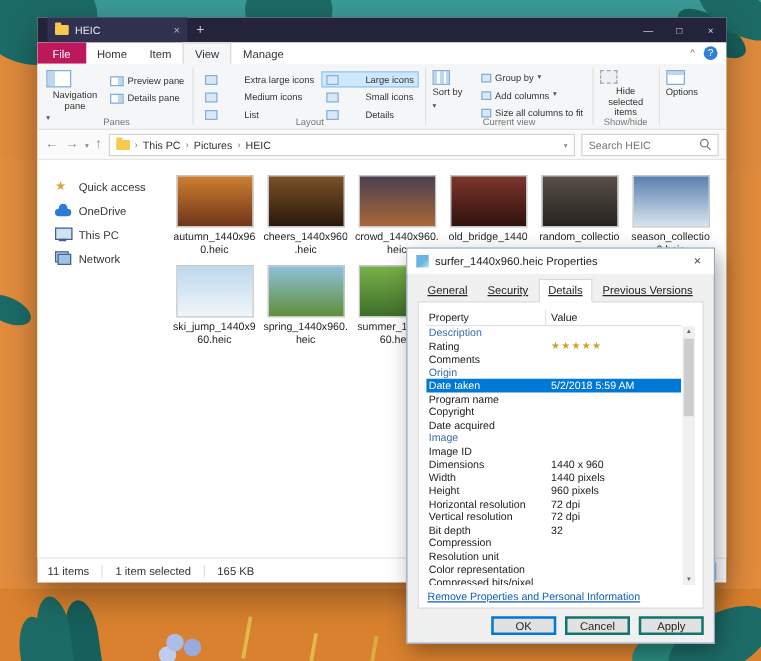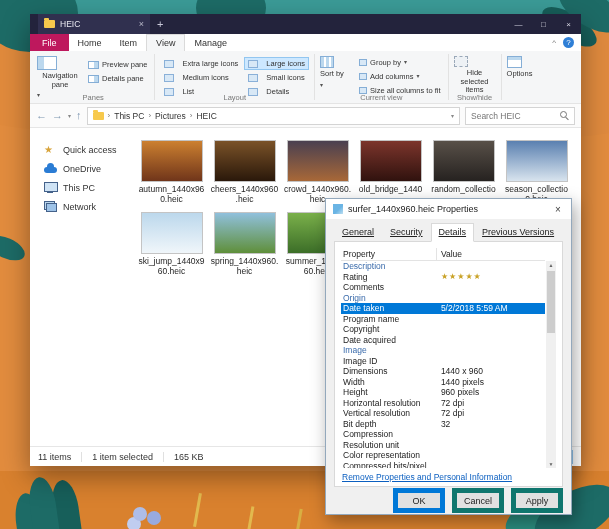--- a/index.html
+++ b/index.html
@@ -49,21 +49,21 @@
   .smallrow { display:flex; align-items:center; gap:3px; font-size:7.5px; color:#333; padding:1px 2px; line-height:9px; white-space:nowrap; }
   .pane-col { display:flex; flex-direction:column; gap:3px; margin-top:5px; }
   .arr { font-size:6px; color:#555; }
   .icon-navpane { width:20px; height:14px; border:1px solid #85aed6; background:linear-gradient(90deg,#bcd8ee 0 6px,#fff 6px); }
   .icon-sm-pane { width:11px; height:8px; border:1px solid #85aed6; background:linear-gradient(90deg,#fff 0 5px,#bcd8ee 5px); flex:none; }
   .icon-sort { width:14px; height:12px; border:1px solid #85aed6; background:repeating-linear-gradient(90deg,#bcd8ee 0 3px,#fff 3px 5px); }
   .icon-tiny { width:8px; height:7px; border:1px solid #85aed6; background:#d8e8f6; flex:none; }
   .icon-hide { width:14px; height:11px; border:1px dashed #9aa8b8; background:#edf1f5; }
   .icon-options { width:15px; height:12px; border:1px solid #85aed6; background:linear-gradient(#bcd8ee 0 3px,#fff 3px); }
   #layout-grid { display:grid; grid-template-columns:auto auto; gap:1px 2px; margin-top:3px; }
-  .gal-item { display:flex; align-items:center; gap:8px; font-size:7.5px; padding:1px 3px; border:1px solid transparent; color:#333; white-space:nowrap; }
+  .gal-item { display:flex; align-items:center; gap:21px; font-size:7.5px; padding:1px 3px; border:1px solid transparent; color:#333; white-space:nowrap; }
   .gal-item.selected { background:#cde8ff; border-color:#92c6f0; }
   .gal-icon { width:10px; height:8px; border:1px solid #8ab0d8; background:#d8e8f6; flex:none; }
   #checks { display:flex; flex-direction:column; gap:3px; margin-top:4px; }
   .cb { width:8px; height:8px; border:1px solid #919191; background:#fff; font-size:7px; line-height:7px; text-align:center; color:#222; flex:none; }
 
   .addressbar { flex:none; height:24px; display:flex; align-items:center; gap:5px; padding:0 6px; background:#fbfbfb; border-bottom:1px solid #e6e6e6; }
   .nav-glyph { color:#7d96b0; font-size:11px; line-height:11px; }
   .addr-dd { font-size:6px; color:#888; }
   .crumbbox { flex:1; height:18px; border:1px solid #d4d4d4; background:#fff; display:flex; align-items:center; gap:4px; padding:0 5px; font-size:8.5px; color:#333; min-width:0; }
   .crumb-wrap { display:flex; align-items:center; gap:4px; }
@@ -122,21 +122,21 @@
   .drow .val { flex:1; padding-left:4px; white-space:nowrap; overflow:hidden; }
   .drow.section .prop { color:#3a6bab; }
   .drow.stars .val { color:#c9a227; font-size:8px; letter-spacing:1px; }
   .drow.selected { background:#0078d7; color:#fff; }
   .pscroll { position:absolute; right:0; top:13px; bottom:0; width:10px; background:#f0f0f0; display:flex; flex-direction:column; align-items:center; }
   .ps-arrow { font-size:5px; color:#666; height:8px; line-height:8px; }
   .ps-thumb { width:8px; height:62px; background:#cdcdcd; margin-top:2px; }
   .ps-spacer { flex:1; }
   .dlg-link { flex:none; margin-top:4px; color:#0b5fc0; text-decoration:underline; font-size:8.5px; padding-left:1px; }
   .dlg-footer { flex:none; height:27px; display:flex; align-items:center; justify-content:flex-end; gap:7px; padding:0 8px; }
-  .dlg-btn { width:52px; height:25px; background:#e1e1e1; border:5px solid #0f766e; font-size:9px; display:flex; align-items:center; justify-content:center; }
+  .dlg-btn { width:52px; height:15px; background:#e1e1e1; border:2px solid #0f766e; font-size:9px; display:flex; align-items:center; justify-content:center; }
   .dlg-btn.default { border-color:#0078d7; }
 </style>
 </head>
 <body>
 
 <div class="desktop">
   <div class="shape sky"></div>
   <div class="shape hill1"></div>
   <div class="shape hill2"></div>
   <div class="shape tree1"></div>

